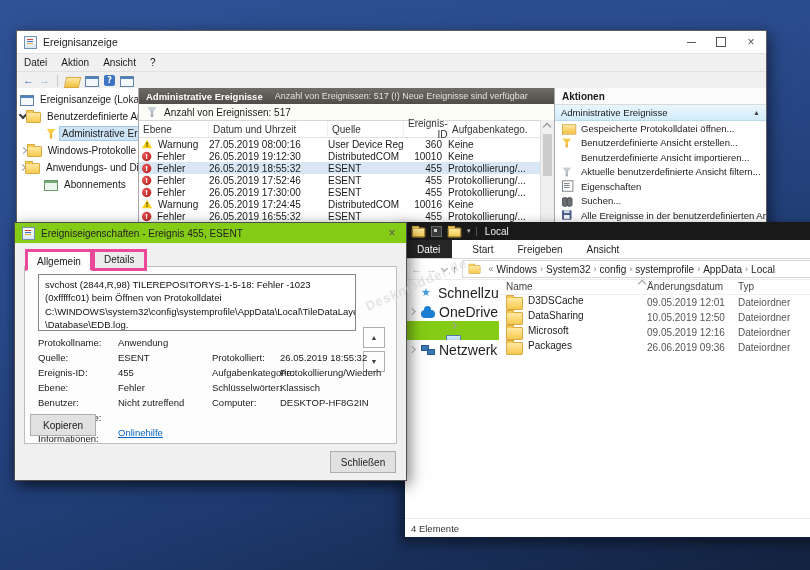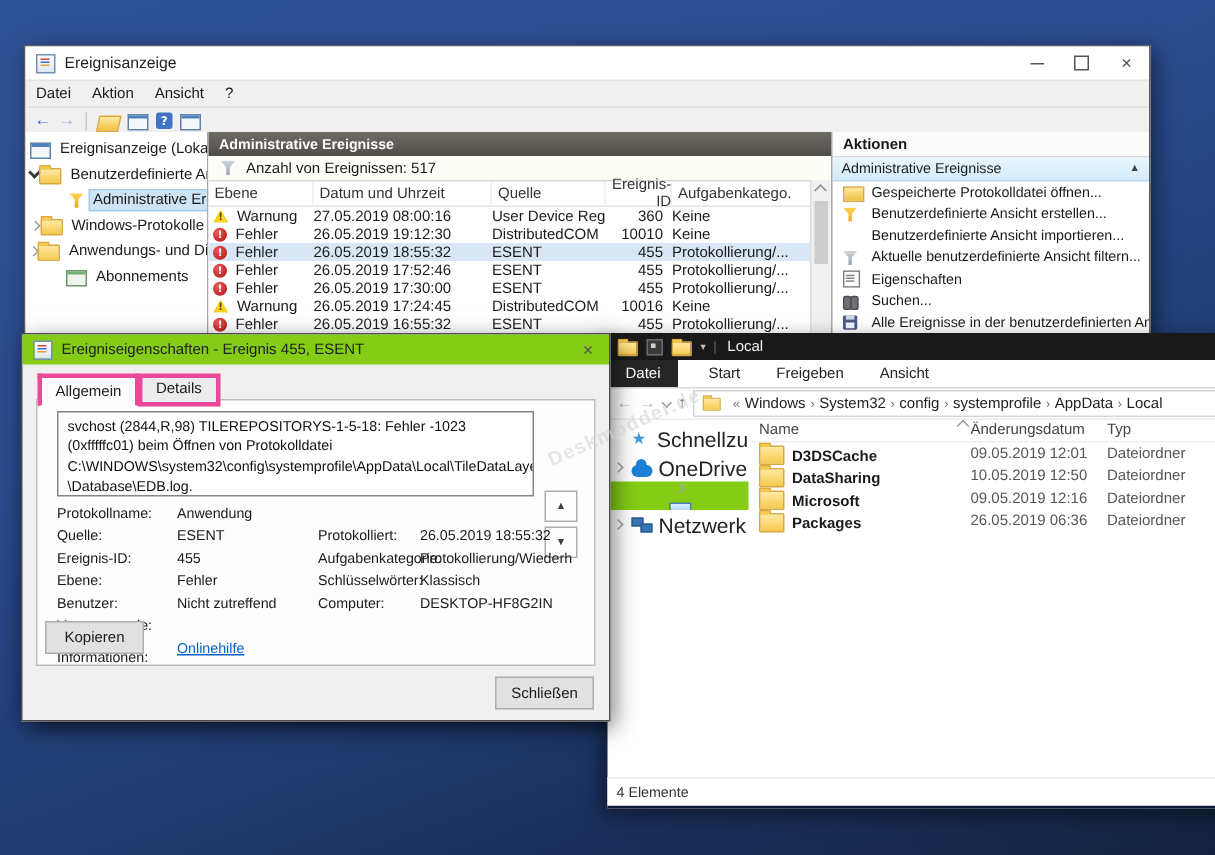--- a/index.html
+++ b/index.html
@@ -148,21 +148,21 @@
   .nav-item.selected{background:#84cc16;flex-direction:column;}
   .nav-chev{width:9px;height:9px;display:flex;align-items:center;justify-content:center;flex:none;}
   .nav-chev.closed::before{content:"";width:3.5px;height:3.5px;border-top:1px solid #a6a6a6;border-right:1px solid #a6a6a6;transform:rotate(45deg);}
   .ex-files{flex:1;position:relative;}
   .ex-cols{display:flex;height:15px;align-items:center;color:#444;font-size:10px;border-bottom:1px solid #f0f0f0;position:relative;}
   .fc-name{width:148px;padding-left:7px;box-sizing:border-box;}
   .fc-date{width:91px;}
   .fc-type{width:80px;}
   .sort-caret{position:absolute;left:140px;top:2px;width:5px;height:5px;border-top:1px solid #999;border-right:1px solid #999;transform:rotate(-45deg);}
   .file-row{display:flex;align-items:center;height:15px;font-size:10px;}
-  .file-row .fc-name{display:flex;align-items:flex-end;gap:5px;color:#1a1a1a;font-weight:bold;}
+  .file-row .fc-name{display:flex;align-items:flex-start;gap:5px;color:#1a1a1a;}
   .file-row .fc-date,.file-row .fc-type{color:#555;}
   .ex-status{position:absolute;left:0;right:0;bottom:0;height:18px;border-top:1px solid #eaeaea;display:flex;align-items:center;padding-left:6px;font-size:9.5px;color:#333;background:#fff;}
 
   
   #wm{left:363px;top:300px;transform:rotate(-24deg);transform-origin:left top;font-size:13px;font-weight:bold;color:rgba(205,205,212,.5);z-index:40;letter-spacing:1px;}
 </style>
 </head>
 <body>
 
 <div id="ev" class="win">
@@ -232,20 +232,21 @@
 
         <div class="tree-item depth-1">
           <span class="chev"></span>
           <span class="ic ic-subs"></span>
           <span class="tl">Abonnements</span>
         </div>
       </div>
     <div class="ev-center">
       <div class="ev-band">
         <span class="ev-band-title">Administrative Ereignisse</span>
+        <span class="ev-band-info">Anzahl von Ereignissen: 517 (!) Neue Ereignisse sind verfügbar</span>
       </div>
       <div class="ev-filter">
         <span class="ic ic-funnel gray"></span>
         <span>Anzahl von Ereignissen: 517</span>
       </div>
       <div class="ev-cols">
         <span class="c-level">Ebene</span>
         <span class="c-date">Datum und Uhrzeit</span>
         <span class="c-src">Quelle</span>
         <span class="c-id">Ereignis-ID</span>
@@ -593,21 +594,21 @@
             </span>
             <span class="fc-date">09.05.2019 12:16</span>
             <span class="fc-type">Dateiordner</span>
           </div>
 
           <div class="file-row">
             <span class="fc-name">
               <span class="ic ic-folder lg"></span>
               <span>Packages</span>
             </span>
-            <span class="fc-date">26.05.2019 06:36</span>
+            <span class="fc-date">26.06.2019 09:36</span>
             <span class="fc-type">Dateiordner</span>
           </div>
         </div>
     </div>
   </div>
   <div class="ex-status">4 Elemente</div>
 </div>
 
 <div id="wm" class="abs">Deskmodder.de</div>
 

